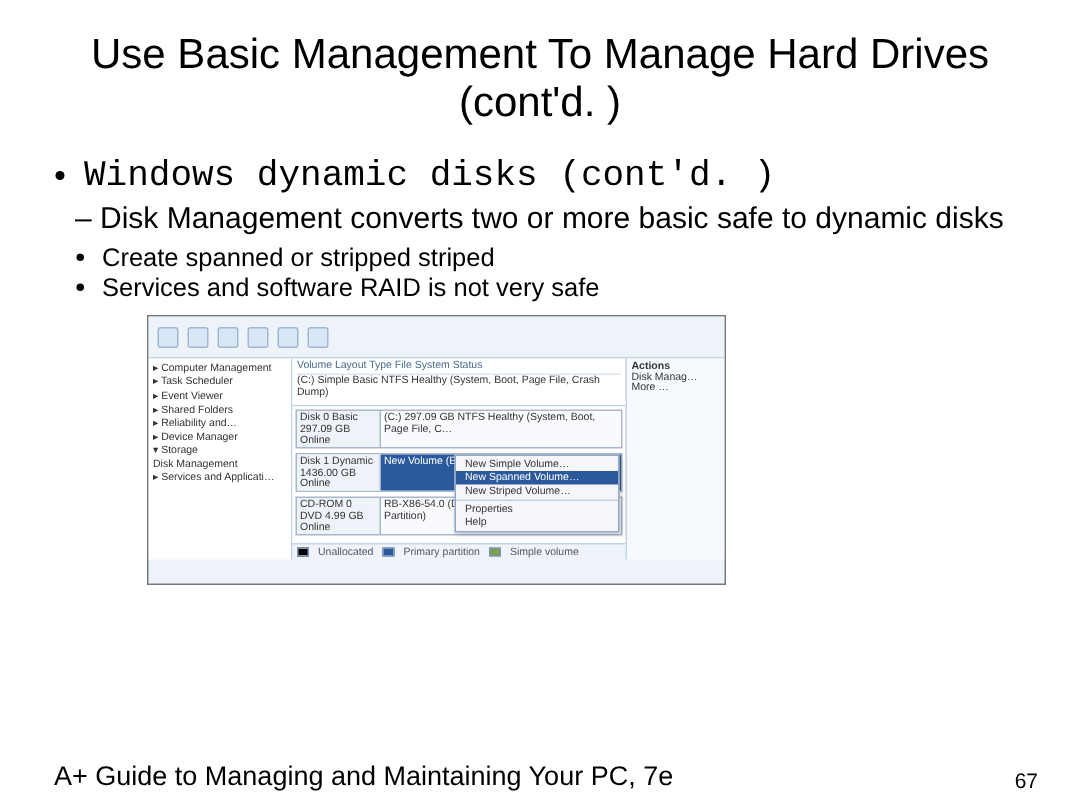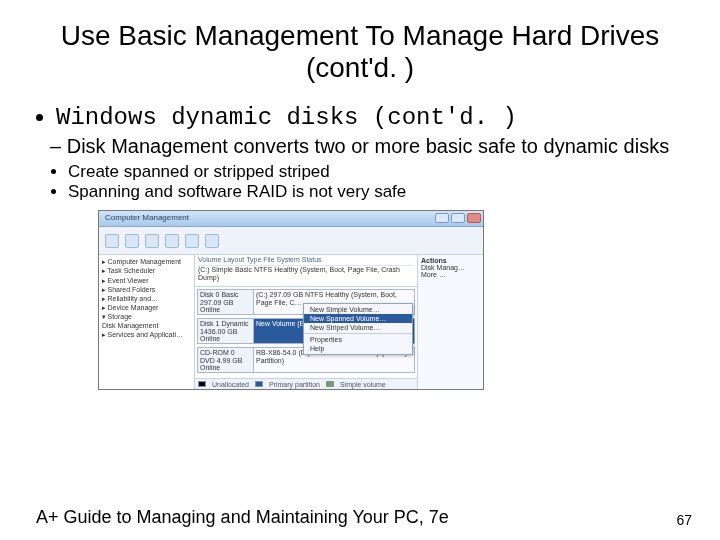--- a/index.html
+++ b/index.html
@@ -131,33 +131,25 @@
 <div class="title">Use Basic Management To Manage Hard Drives (cont'd. )</div>
 
 <ul class="lvl1">
   <li>Windows dynamic disks (cont'd. )</li>
 </ul>
 <ul class="lvl2">
   <li>Disk Management converts two or more basic safe to dynamic disks</li>
 </ul>
 <ul class="lvl3">
   <li>Create spanned or stripped striped</li>
-  <li>Spanning and software RAID is not very safe</li>
+  <li>Services and software RAID is not very safe</li>
 </ul>
 
 <div class="figarea">
   <div class="screenshot">
-    <div class="shot-title">
-      <span>Computer Management</span>
-      <div class="winbtns">
-        <span></span>
-        <span></span>
-        <span class="cls"></span>
-      </div>
-    </div>
     <div class="shot-toolbar">
       <span></span>
       <span></span>
       <span></span>
       <span></span>
       <span></span>
       <span></span>
     </div>
     <div class="shot-body">
       <div class="shot-tree" id="tree">

